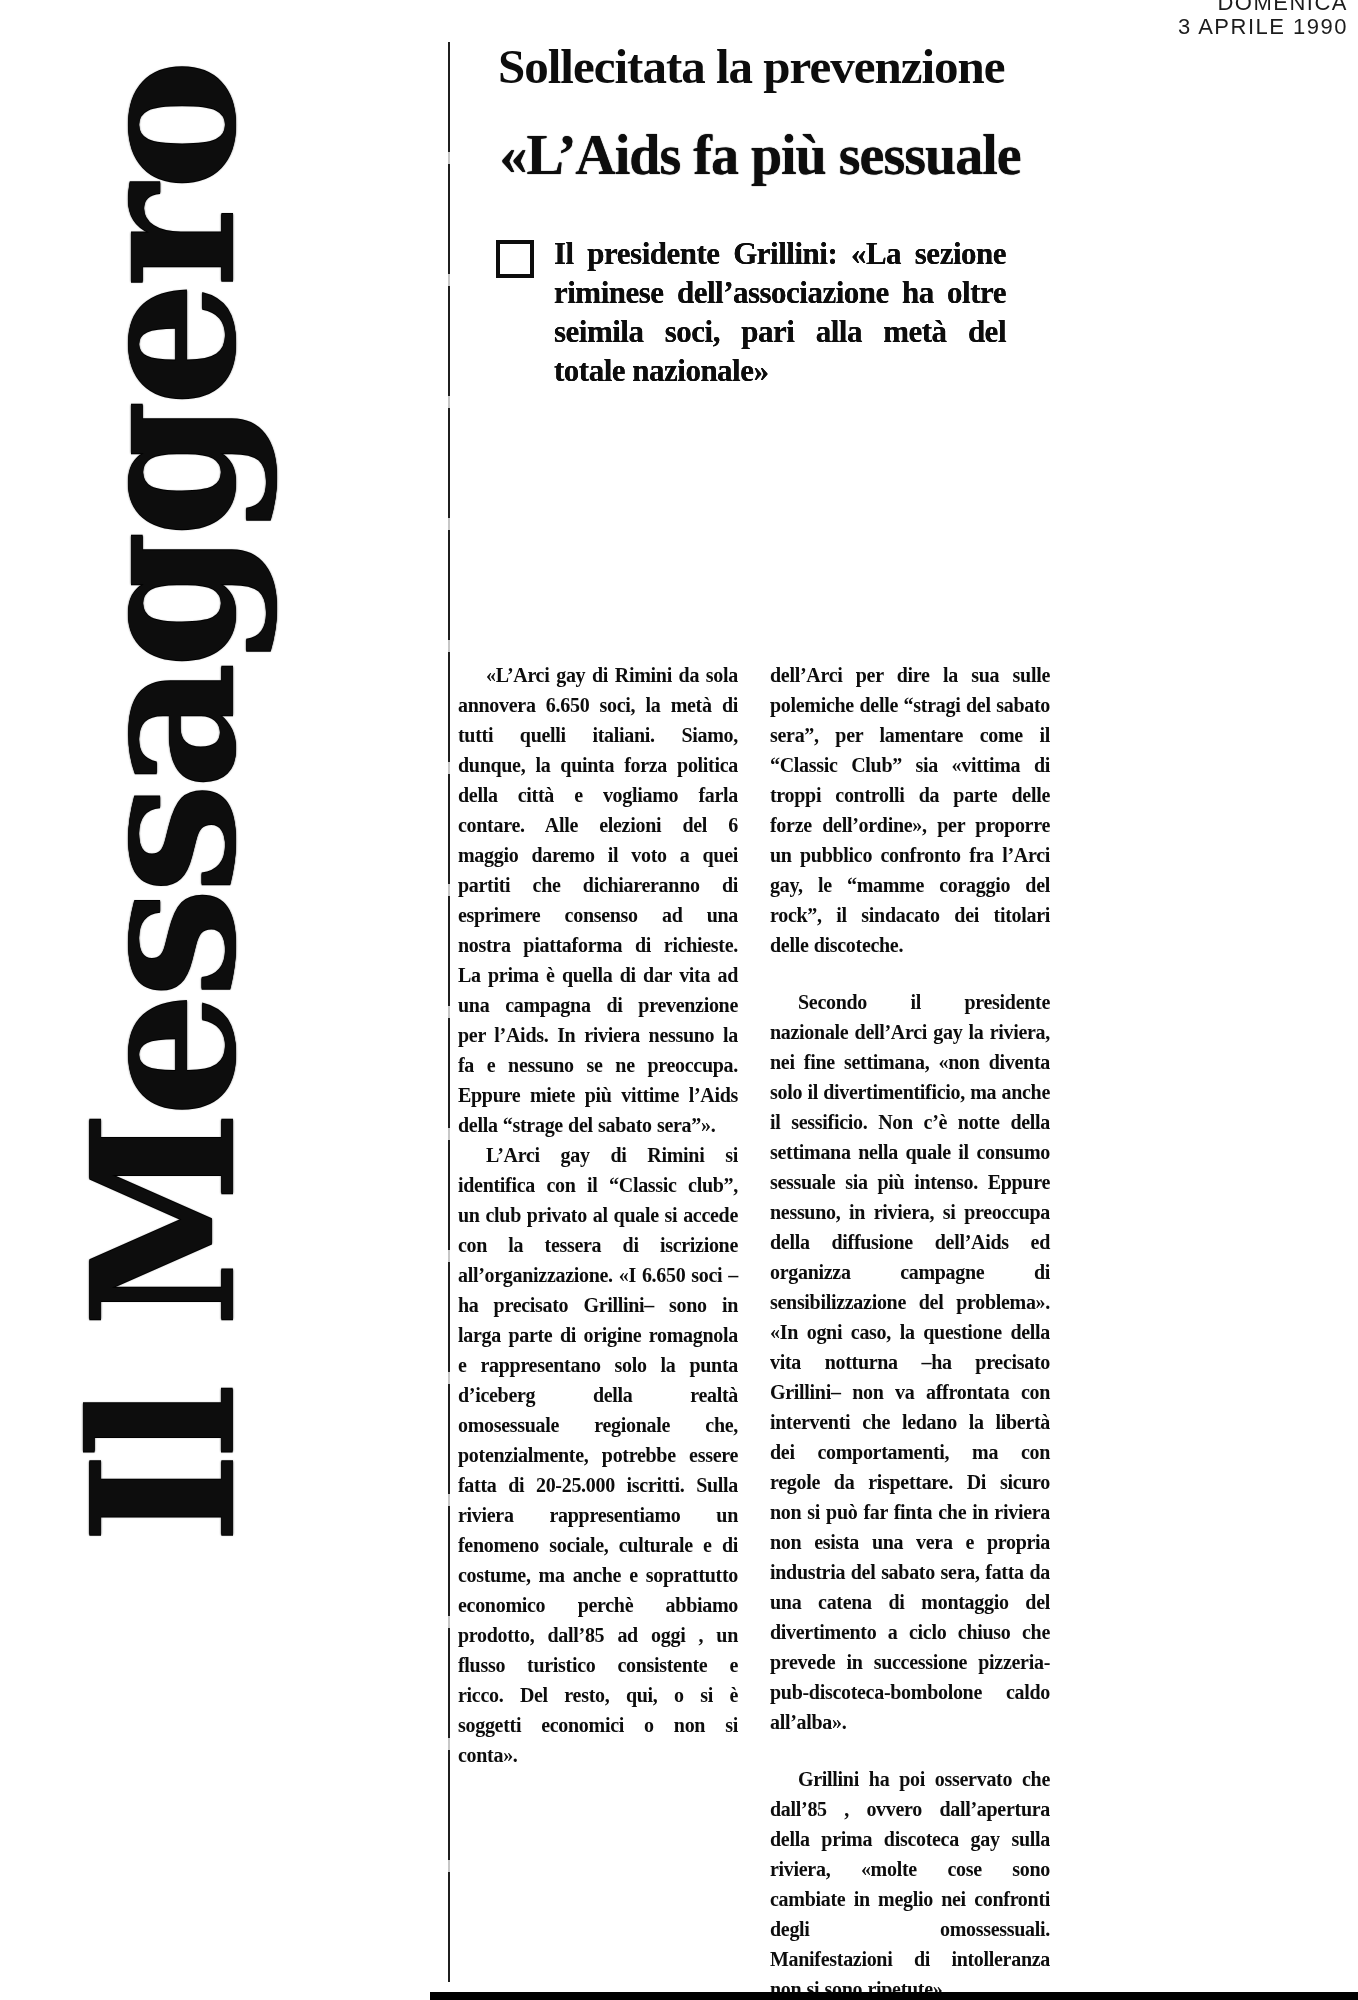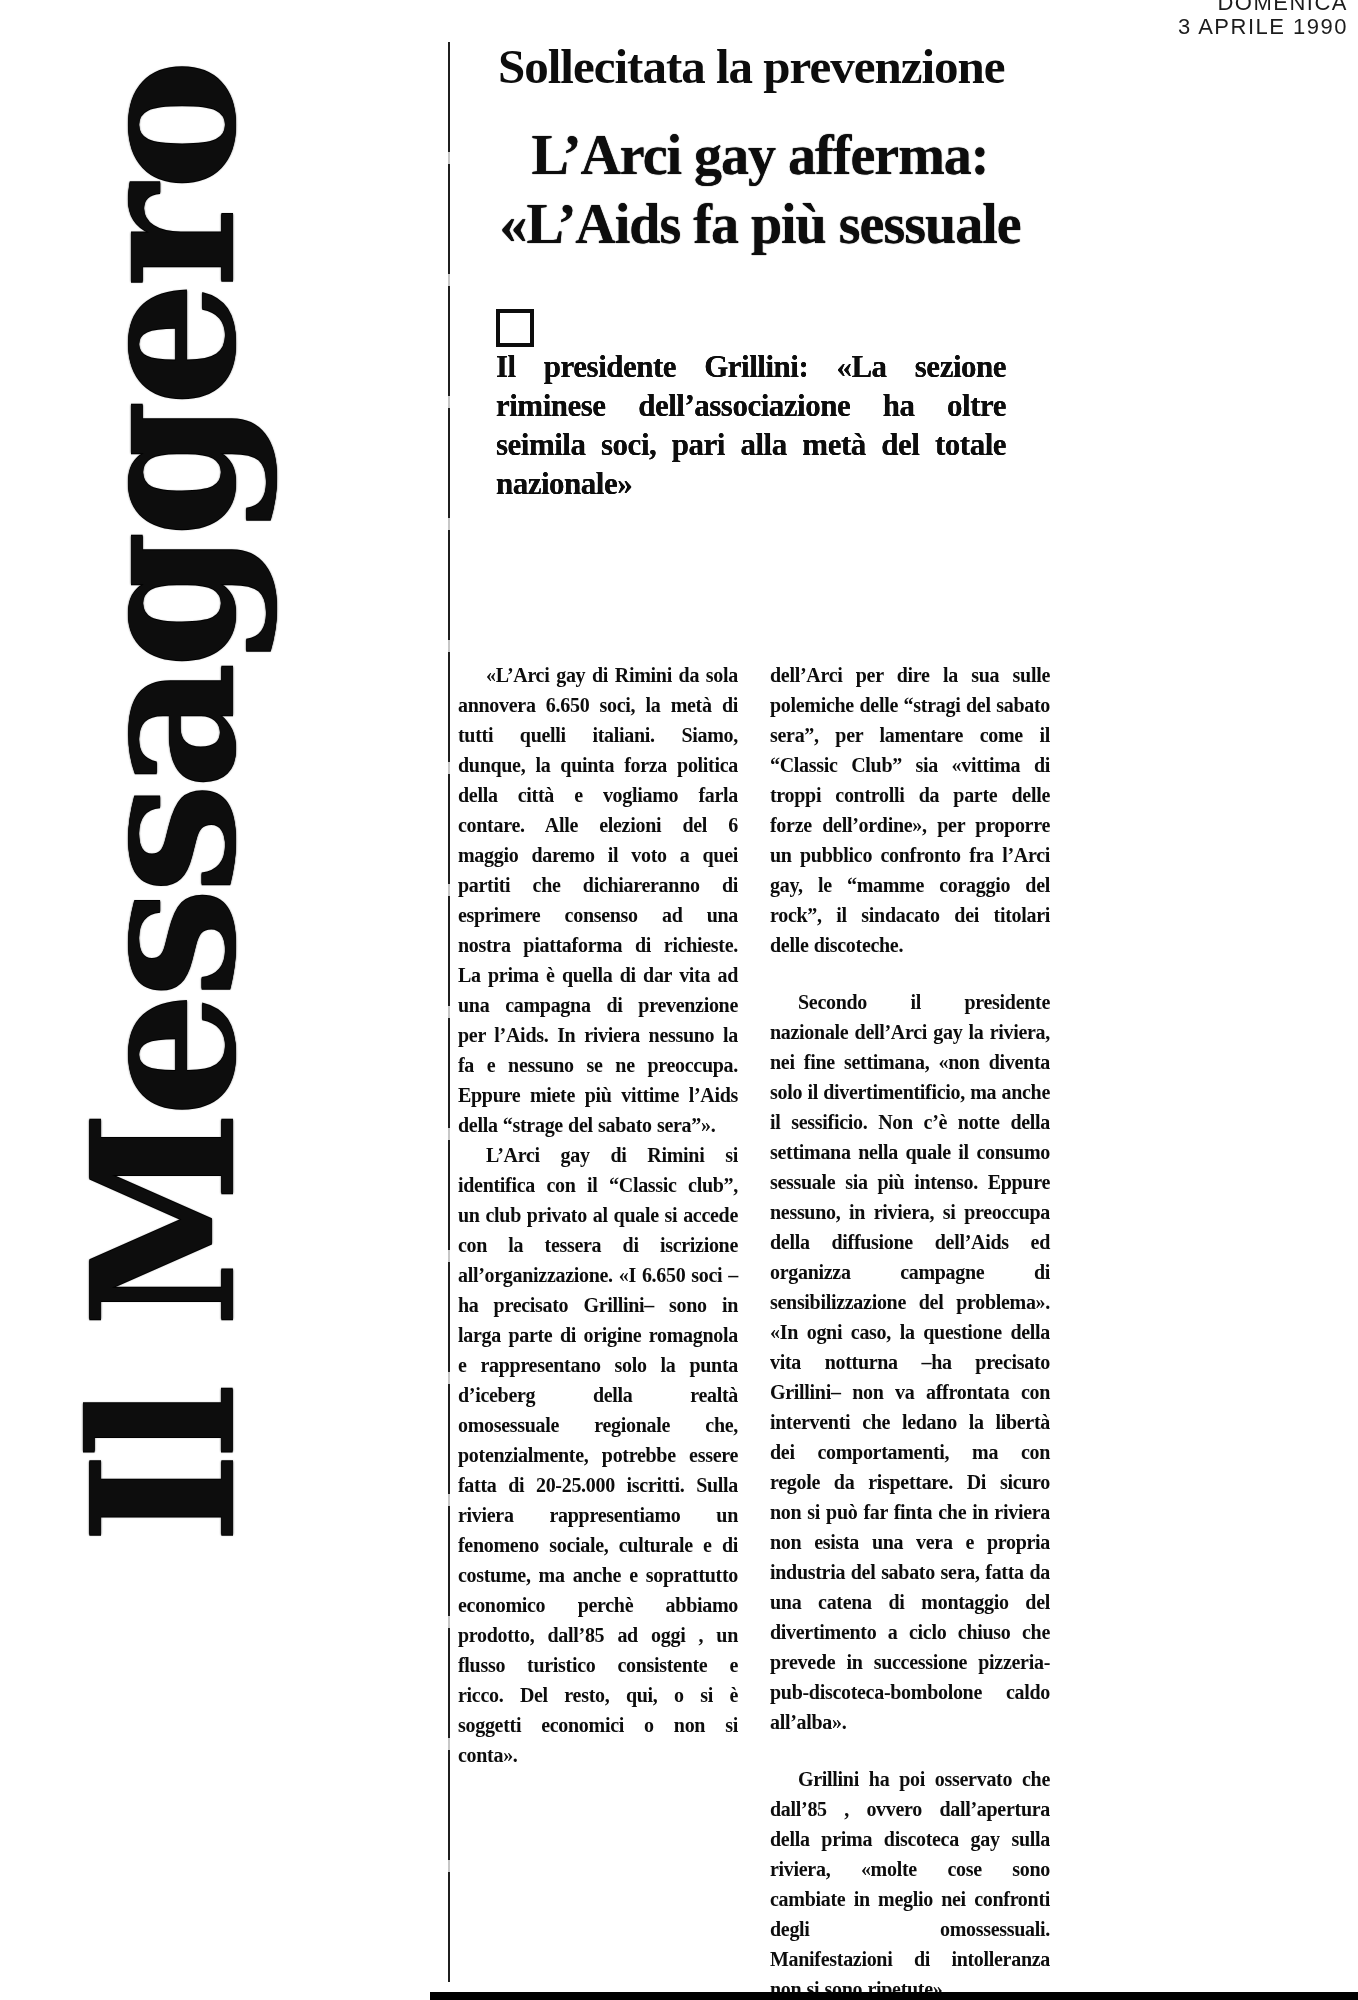--- a/index.html
+++ b/index.html
@@ -63,21 +63,20 @@
     font-weight:800;
     letter-spacing:-1px;
     font-family:"Liberation Serif", serif;
     text-shadow:0 0 1px #000;
   }
   .subhead{
     display:flex;
     margin-top:44px;
     margin-left:26px;
     width:510px;
-    flex-direction:column;
   }
   .subhead .box{
     flex:0 0 auto;
     width:30px;height:30px;
     border:4px solid #0d0d0d;
     margin:6px 20px 0 0;
   }
   .subhead .sub-text{
     font-size:31px;line-height:39px;
     font-weight:700;
@@ -126,21 +125,20 @@
     <div>DOMENICA</div>
     <div>3 APRILE 1990</div>
   </div>
 
   <div class="vrule"></div>
 
   <div class="head-block">
     <div class="kicker">Sollecitata la prevenzione</div>
 
     <div class="headline">
-      <div>L’Arci gay afferma:</div>
       <div>«L’Aids fa più sessuale</div>
     </div>
 
     <div class="subhead">
       <div class="box"></div>
       <div class="sub-text">Il presidente Grillini: «La sezione riminese dell’associazione ha oltre seimila soci, pari alla metà del totale nazionale»</div>
     </div>
   </div>
 
   <div class="columns">

